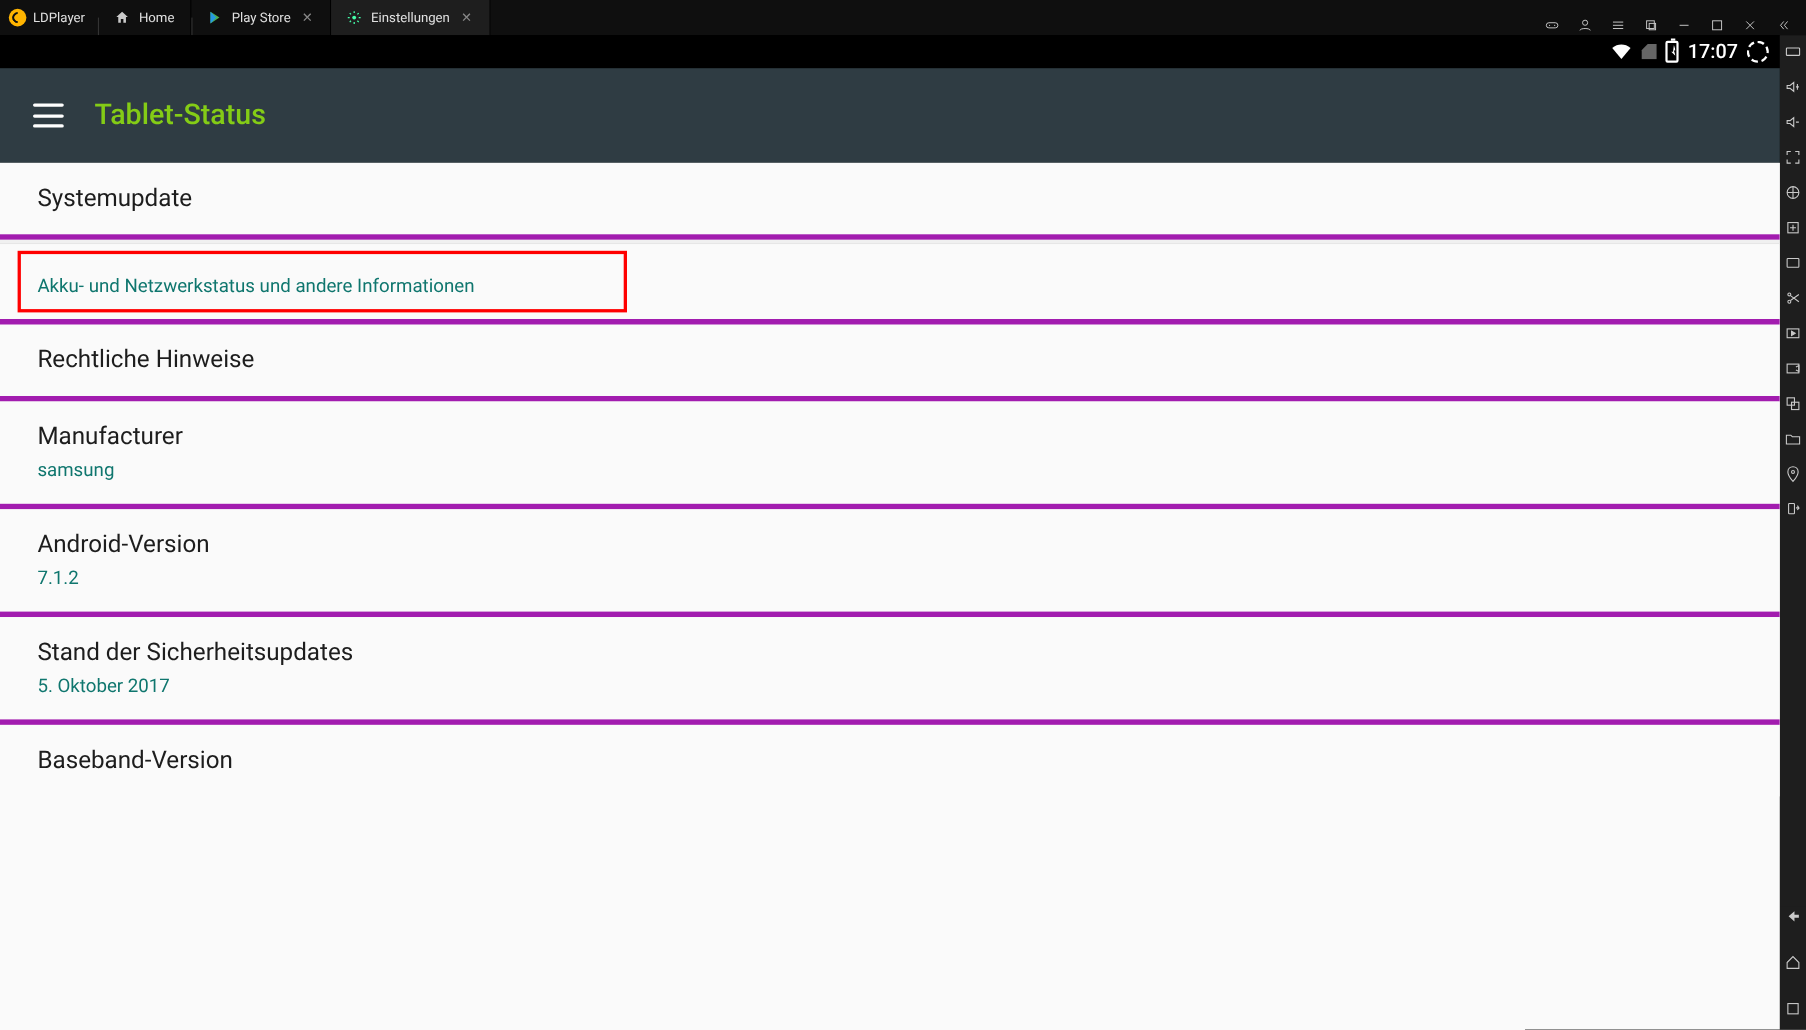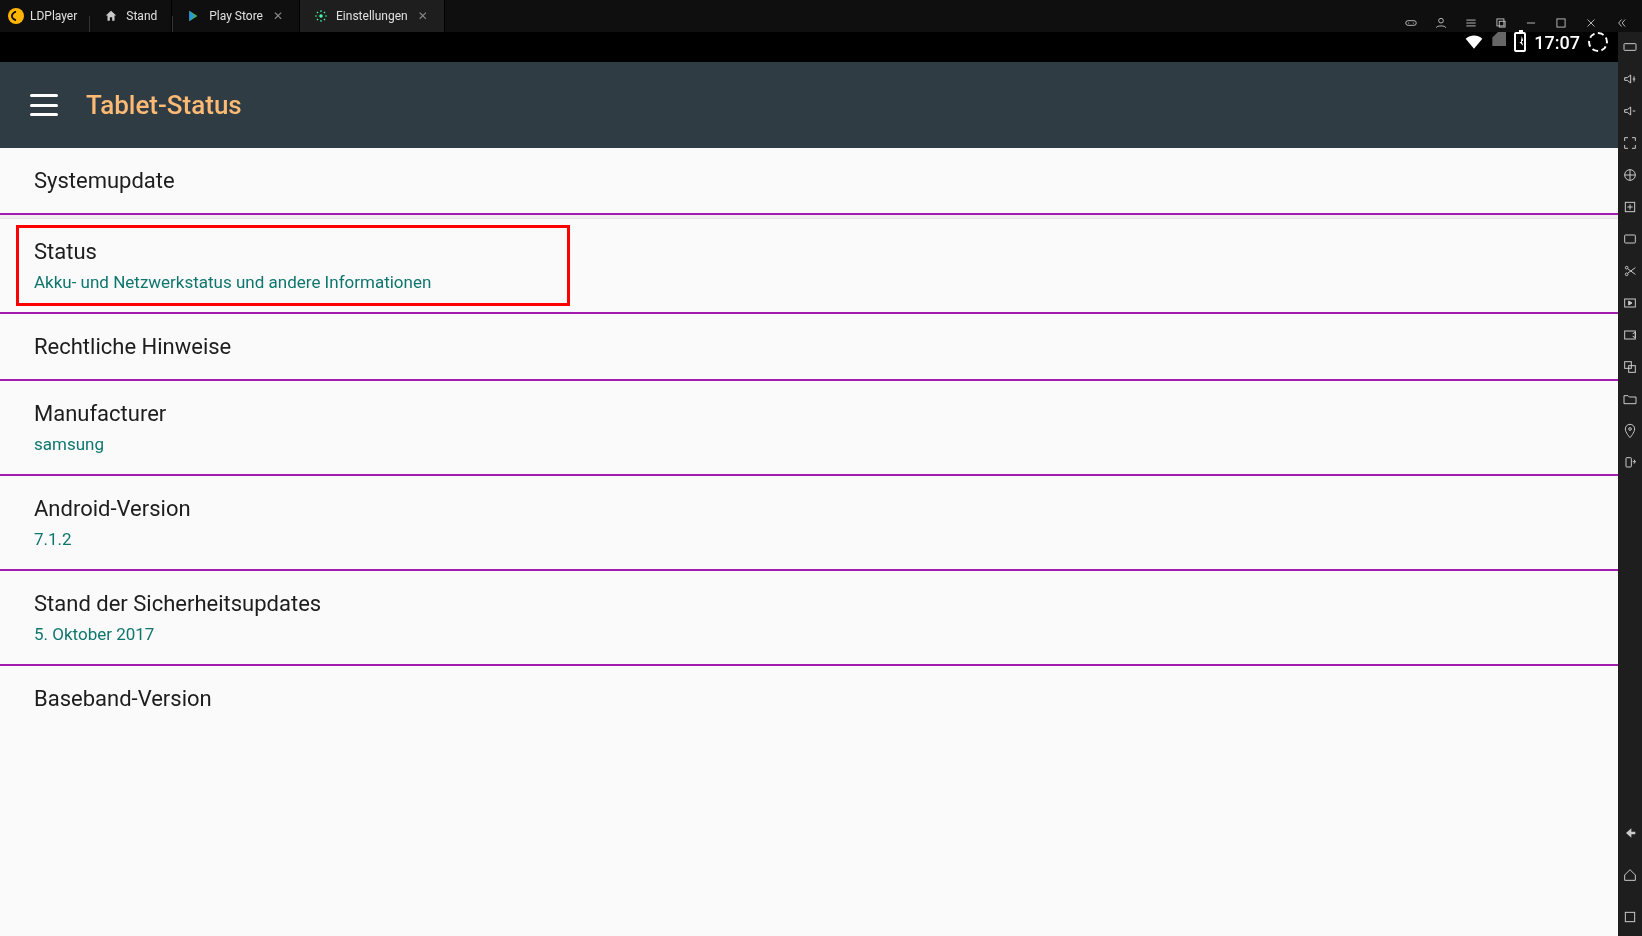--- a/index.html
+++ b/index.html
@@ -55,48 +55,48 @@
     position:absolute; right:0; top:32px; bottom:0; width:24px;
     background:#1e1e1e; display:flex; flex-direction:column; align-items:center;
     padding-top:6px; gap:14px; color:#bdbdbd;
   }
   .right-tools .tool { width:18px; height:18px; display:flex; align-items:center; justify-content:center; cursor:pointer;}
   .right-tools .tool svg{ width:16px; height:16px; stroke:#c9c9c9; fill:none; stroke-width:1.5; }
 
   
   .android-status {
     position:absolute; left:0; right:24px; top:32px; height:30px;
-    background:#000; color:#fff; display:flex; align-items:flex-start; justify-content:flex-end;
+    background:#000; color:#fff; display:flex; align-items:center; justify-content:flex-end;
     padding-right:10px; gap:8px; font-size:18px; font-weight:500;padding-left:48px;
   }
   .android-status .wifi { width:20px; height:20px;}
   .android-status .sim { width:14px; height:14px; background:#666; clip-path: polygon(40% 0,100% 0,100% 100%,0 100%,0 40%);}
   .android-status .batt { width:12px; height:20px; border:2px solid #fff; border-radius:2px; position:relative;}
   .android-status .batt::before{content:"";position:absolute;top:-4px;left:3px;width:4px;height:2px;background:#fff;}
   .android-status .batt::after{content:"";position:absolute;left:3px;top:2px;width:4px;height:10px;background:#fff; clip-path:polygon(60% 0,100% 50%,60% 50%,100% 100%,0 60%,40% 60%);}
   .android-status .loading { width:20px; height:20px; border:2px dashed #fff; border-radius:50%;}
 
   
   .appbar {
     position:absolute; left:0; right:24px; top:62px; height:86px;
-    background:#2f3c43; color:#fdba74; display:flex; align-items:center; gap:28px;
+    background:#2f3c43; color:#84cc16; display:flex; align-items:center; gap:28px;
     padding-left:30px;
   }
   .appbar .hamburger { width:28px; height:22px; display:flex; flex-direction:column; justify-content:space-between; cursor:pointer;}
   .appbar .hamburger span{height:3px;background:#fff;border-radius:2px;}
   .appbar .title { font-size:26px; font-weight:500; }
 
   
   .content {
     position:absolute; left:0; right:24px; top:148px; bottom:0;
     background:#fafafa; overflow:hidden;
   }
   .row {
     padding: 20px 34px;
-    border-bottom:2px solid #a21caf;
+    border-bottom:5px solid #a21caf;
     cursor:pointer;
     background:#fafafa;
   }
   .row .t { font-size:22px; color:#1d1d1d; font-weight:400; }
   .row .s { font-size:17px; color:#0f766e; margin-top:8px; }
   .row.highlight { position:relative; }
   .row.highlight::before{
     content:""; position:absolute; left:16px; top:6px; width:548px; bottom:6px;
     border:3px solid #f00; pointer-events:none;
   }
@@ -119,21 +119,21 @@
     <span>LDPlayer</span>
   </div>
   <div class="sep"></div>
 
   <div class="tab">
     <span class="ico">
       <svg viewBox="0 0 24 24">
           <path fill="#c9c9c9" d="M12 3l9 8h-3v9h-4v-6h-4v6H6v-9H3z"></path>
         </svg>
     </span>
-    <span>Stand</span>
+    <span>Home</span>
   </div>
   <div class="sep"></div>
 
   <div class="tab">
     <span class="ico">
       <svg viewBox="0 0 24 24">
           <path fill="#4caf50" d="M4 3l14 9L4 21z"></path>
           <path fill="#2196f3" d="M4 3l9 9-9 9z" opacity=".9"></path>
         </svg>
     </span>
@@ -322,21 +322,20 @@
     </div>
   <div class="title">Tablet-Status</div>
 </div>
 
 <div class="content">
   <div class="row">
     <div class="t">Systemupdate</div>
   </div>
   <div class="gap"></div>
   <div class="row highlight">
-    <div class="t">Status</div>
     <div class="s">Akku- und Netzwerkstatus und andere Informationen</div>
   </div>
   <div class="row">
     <div class="t">Rechtliche Hinweise</div>
   </div>
   <div class="row">
     <div class="t">Manufacturer</div>
     <div class="s">samsung</div>
   </div>
   <div class="row">

